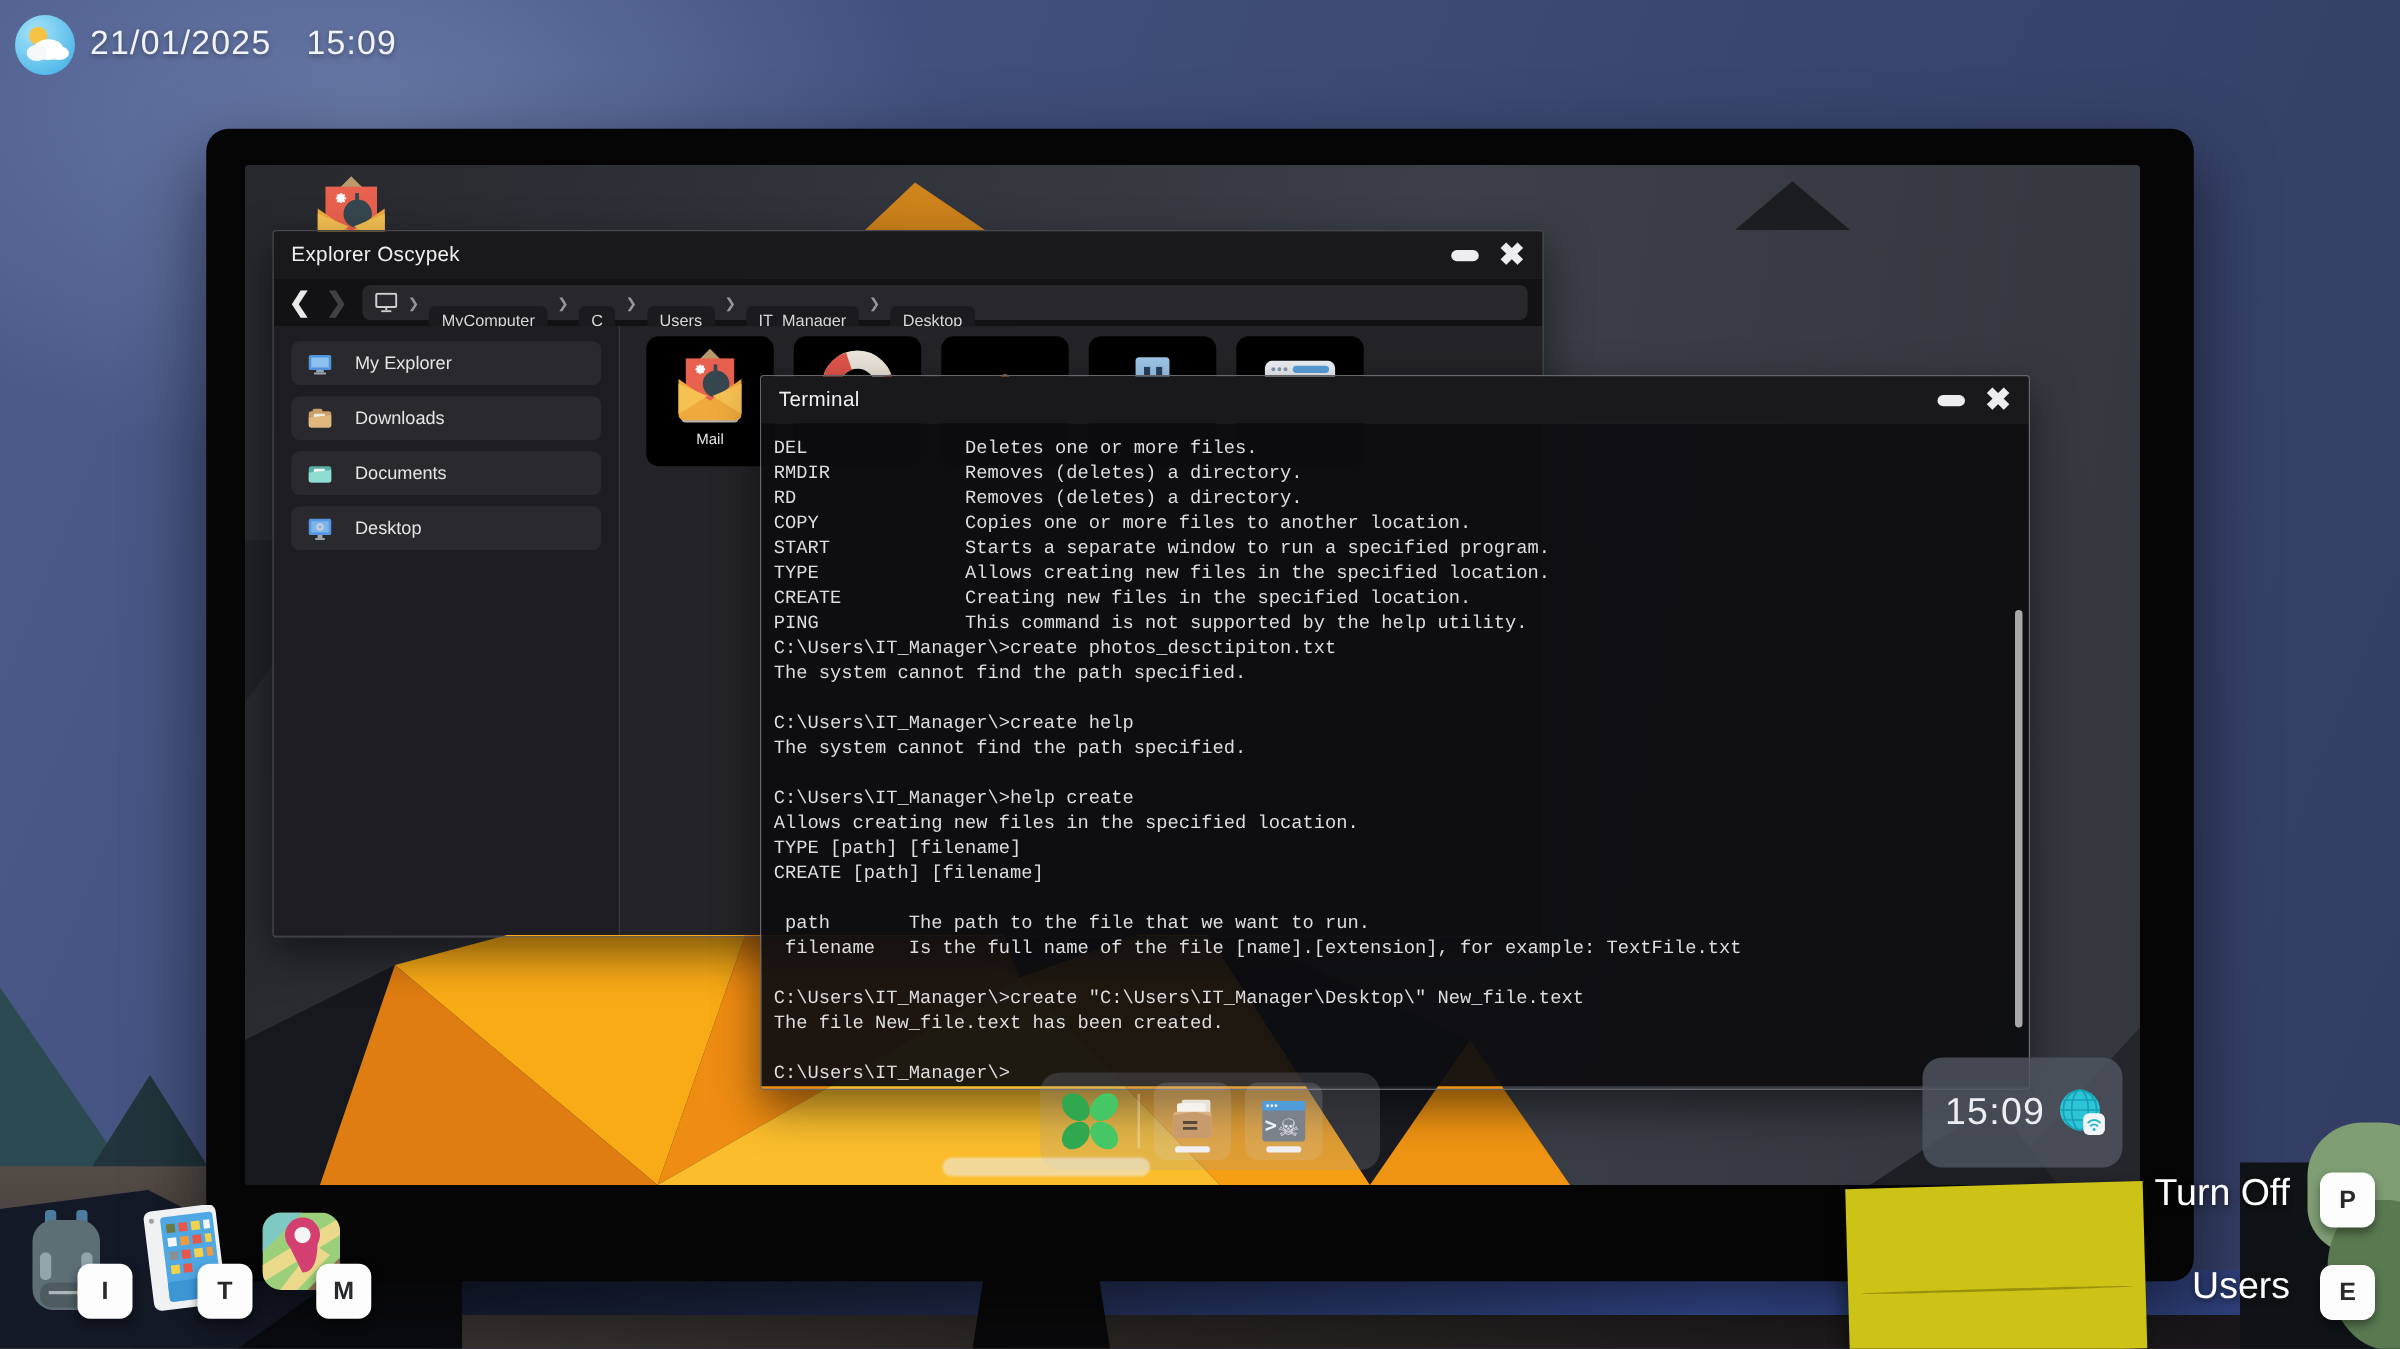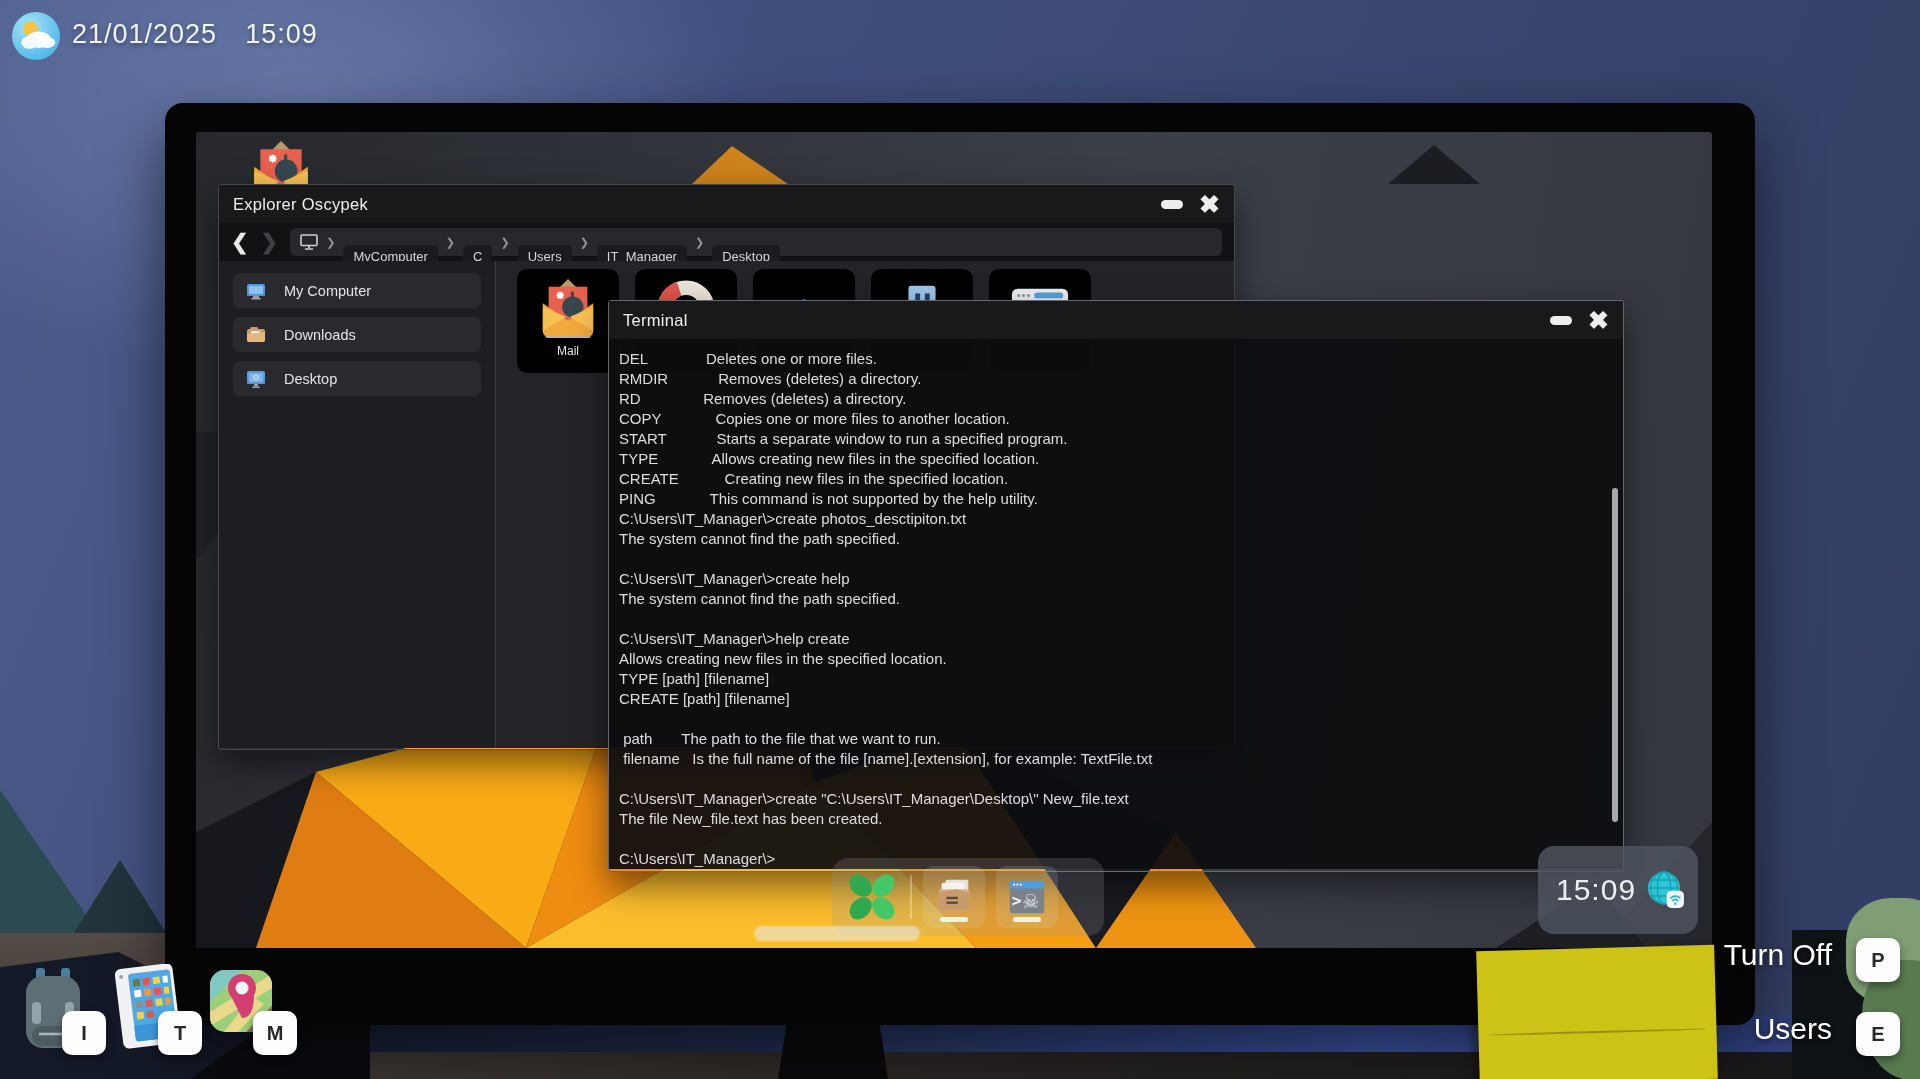--- a/index.html
+++ b/index.html
@@ -70,21 +70,21 @@
   .side-item{height:35px;margin-bottom:9px;background:#2a2a2e;border-radius:7px;display:flex;
              align-items:center;gap:18px;padding-left:13px;color:#e4e4e6;font-size:14.5px;}
   .vdiv{width:1px;background:#3a3a3f;}
   .exp-content{flex:1;position:relative;background:#242428;}
   .tile{position:absolute;top:8px;width:102px;height:104px;background:#000000;border-radius:10px;
         display:flex;flex-direction:column;align-items:center;justify-content:flex-start;padding-top:8px;
         box-sizing:border-box;}
   .tile .lbl{color:#e9e9eb;font-size:12px;margin-top:3px;}
 
   .term-body{position:relative;height:530px;background:rgba(13,13,16,.93);}
-  .term-pre{position:absolute;left:10px;top:10px;margin:0;font-family:Liberation Sans, sans-serif;
+  .term-pre{position:absolute;left:10px;top:10px;margin:0;font-family:Liberation Mono, monospace;
             font-size:15px;line-height:20px;color:#dedee0;white-space:pre;}
   .term-scroll{position:absolute;right:5px;top:4px;bottom:4px;width:6px;}
   .term-thumb{position:absolute;top:145px;height:334px;width:6px;background:#a8a8ab;border-radius:3px;}
 
   
   .taskbar{left:636px;top:726px;width:272px;height:78px;z-index:6;border-radius:16px;
            background:rgba(150,155,165,.22);display:flex;align-items:center;gap:11px;padding:0 13px;
            box-sizing:border-box;}
   .tb-div{width:2px;height:44px;background:rgba(255,255,255,.3);border-radius:1px;}
   .tb-app{width:62px;height:62px;border-radius:10px;background:rgba(210,215,225,.16);position:relative;
@@ -353,27 +353,33 @@
             <span class="crumb-sep">❯</span>
             <span class="crumb-seg">Desktop</span>
           </div>
         </div>
         <div class="exp-body">
           <div class="sidebar">
             <div class="side-item">
               <svg width="20" height="20" viewBox="0 0 20 20">
                   <use href="#sym-computer"></use>
                 </svg>
-              <span>My Computer</span>
+              <span>My Explorer</span>
             </div>
             <div class="side-item">
               <svg width="20" height="20" viewBox="0 0 20 20">
                   <use href="#sym-folder-tan"></use>
                 </svg>
               <span>Downloads</span>
+            </div>
+            <div class="side-item">
+              <svg width="20" height="20" viewBox="0 0 20 20">
+                  <use href="#sym-folder-teal"></use>
+                </svg>
+              <span>Documents</span>
             </div>
             <div class="side-item">
               <svg width="20" height="20" viewBox="0 0 20 20">
                   <use href="#sym-desktop"></use>
                 </svg>
               <span>Desktop</span>
             </div>
           </div>
           <div class="vdiv"></div>
           <div class="exp-content">

